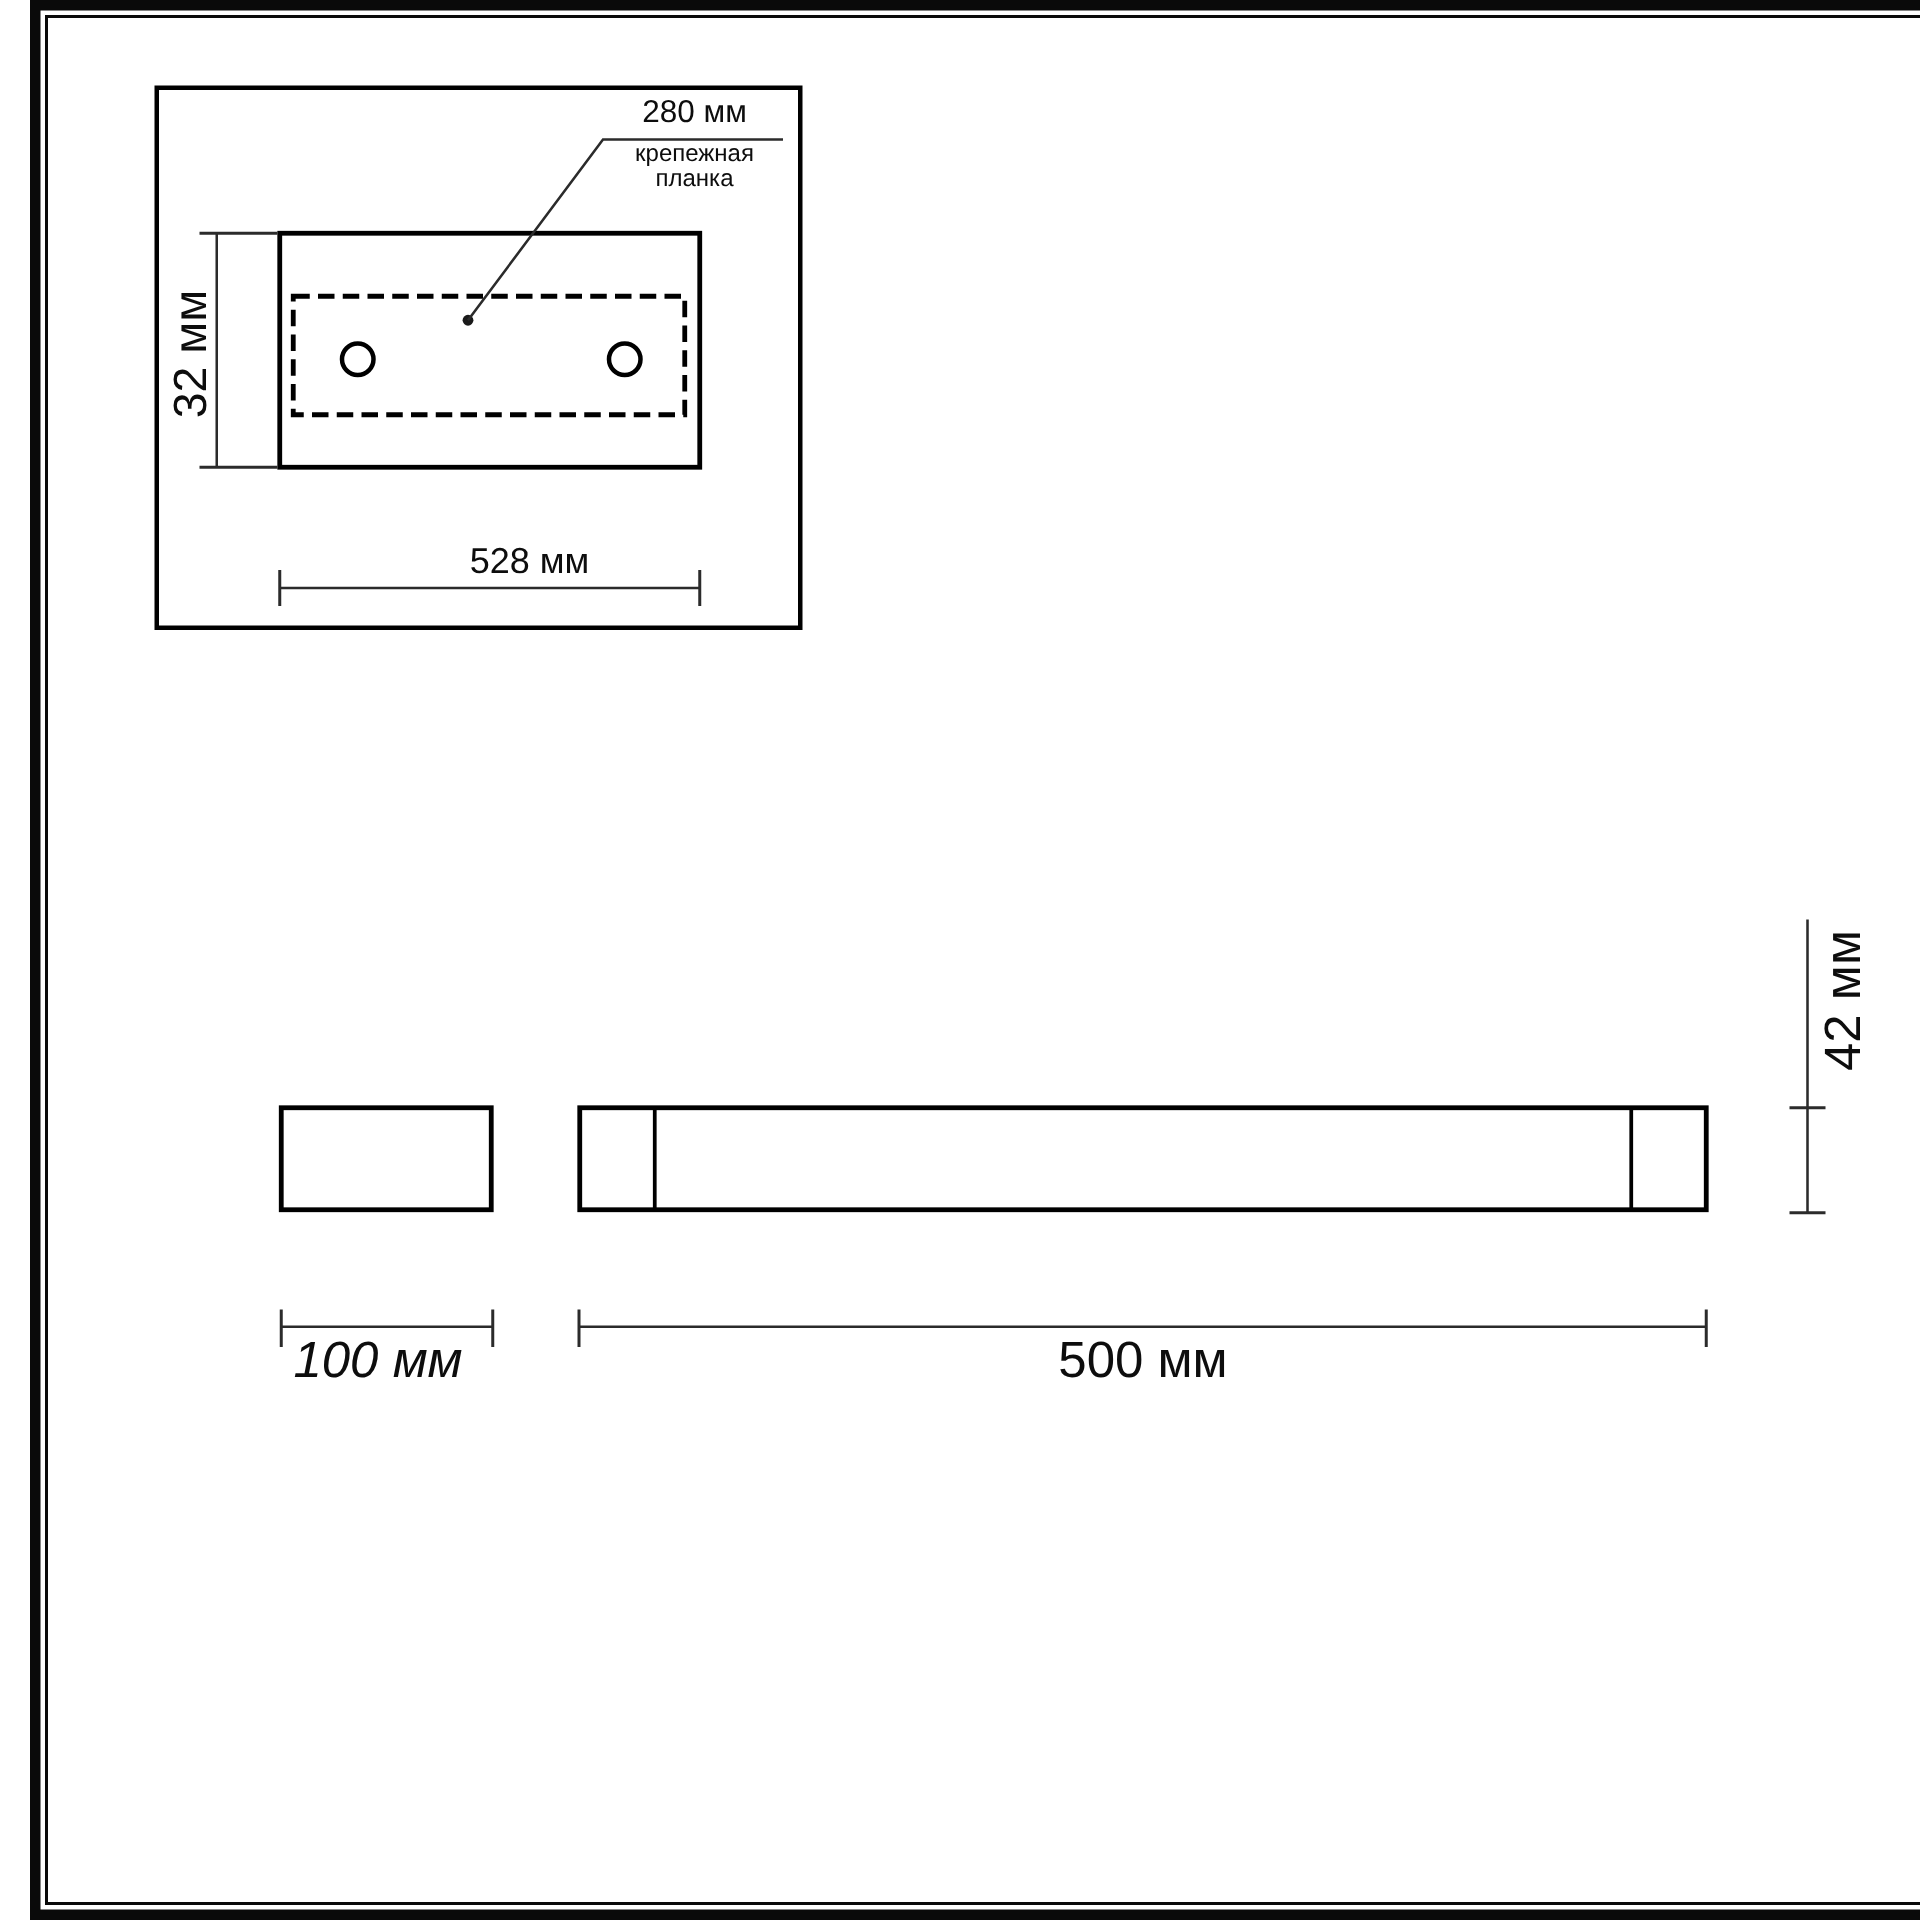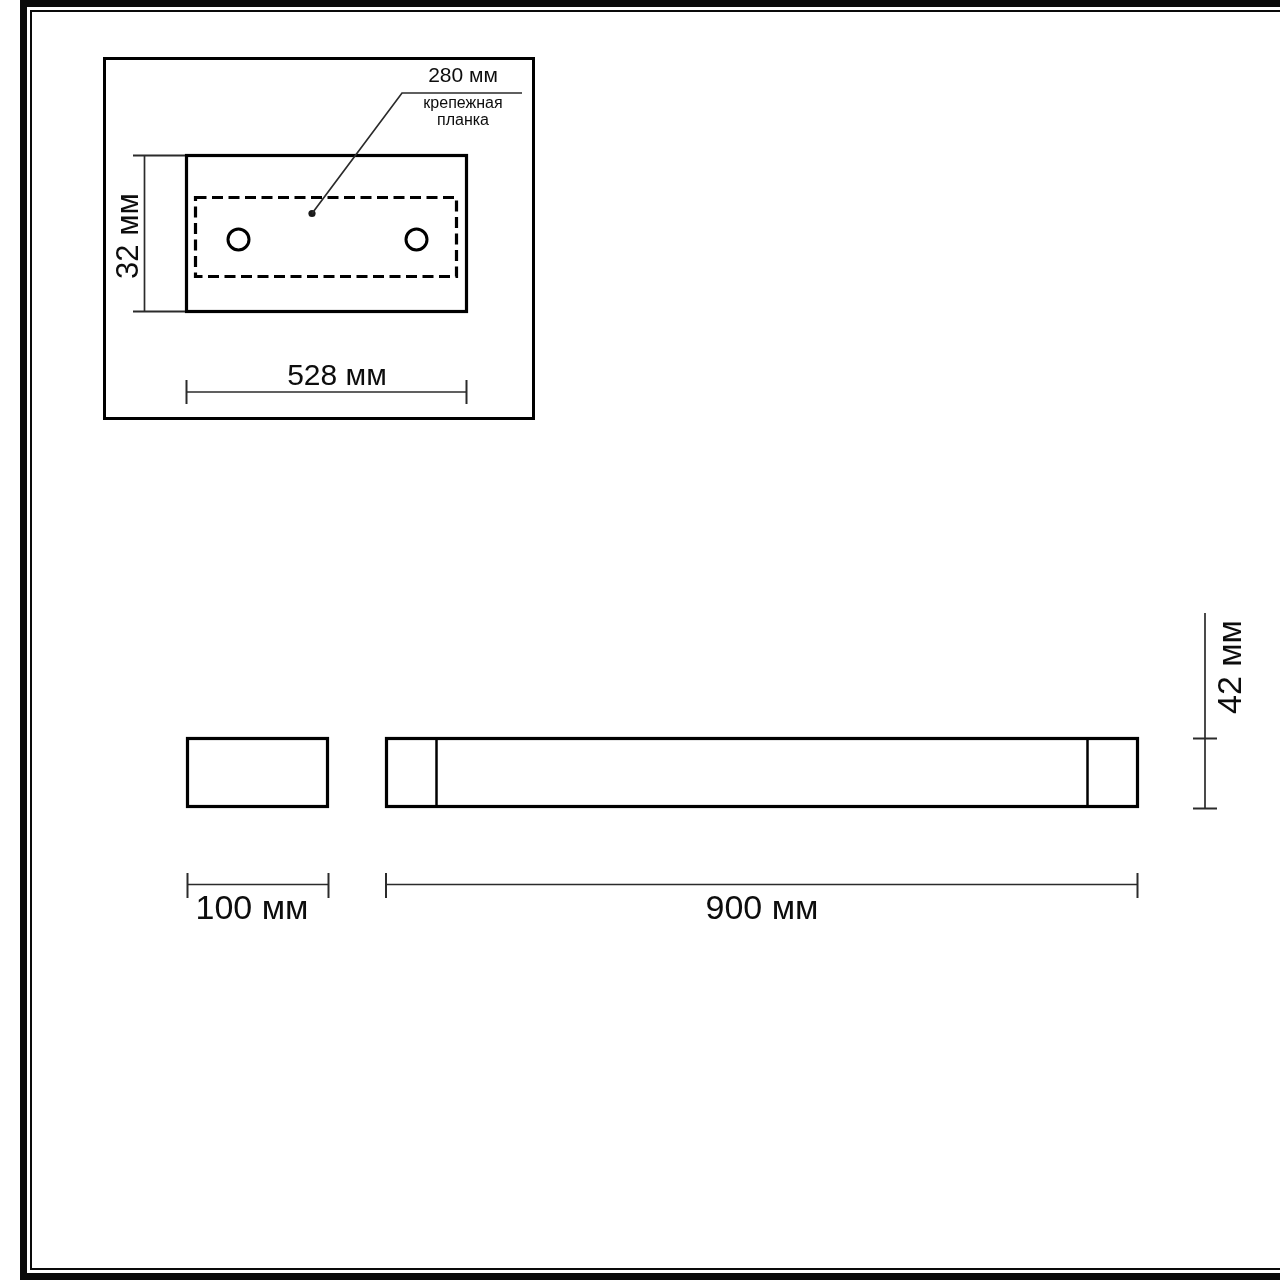--- a/index.html
+++ b/index.html
@@ -69,32 +69,33 @@
   .dim-32 {
     left: 37px;
     top: 218px;
     width: 141px;
     height: 36px;
     font-size: 31px;
     line-height: 36px;
     transform: rotate(-90deg);
   }
   .dim-528 {
-    left: 237px;
+    left: 253px;
     top: 358px;
     width: 160px;
-    font-size: 30px;
+    font-size: 24px;
     line-height: 34px;
   }
   .dim-100 {
     left: 162px;
     top: 888px;
     width: 140px;
     font-size: 34px;
     line-height: 38px;
+    font-style: italic;
   }
   .dim-600 {
     left: 672px;
     top: 888px;
     width: 140px;
     font-size: 34px;
     line-height: 38px;
   }
   .dim-42 {
     left: 1139px;
@@ -174,17 +175,17 @@
     <span>крепежная</span>
     <span>планка</span>
   </div>
 
   <div class="label dim-32">32 мм</div>
 
   <div class="label dim-528">528 мм</div>
 
   <div class="label dim-100">100 мм</div>
 
-  <div class="label dim-600">900 мм</div>
+  <div class="label dim-600">500 мм</div>
 
   <div class="label dim-42">42 мм</div>
 
 </div>
 
 </body></html>

